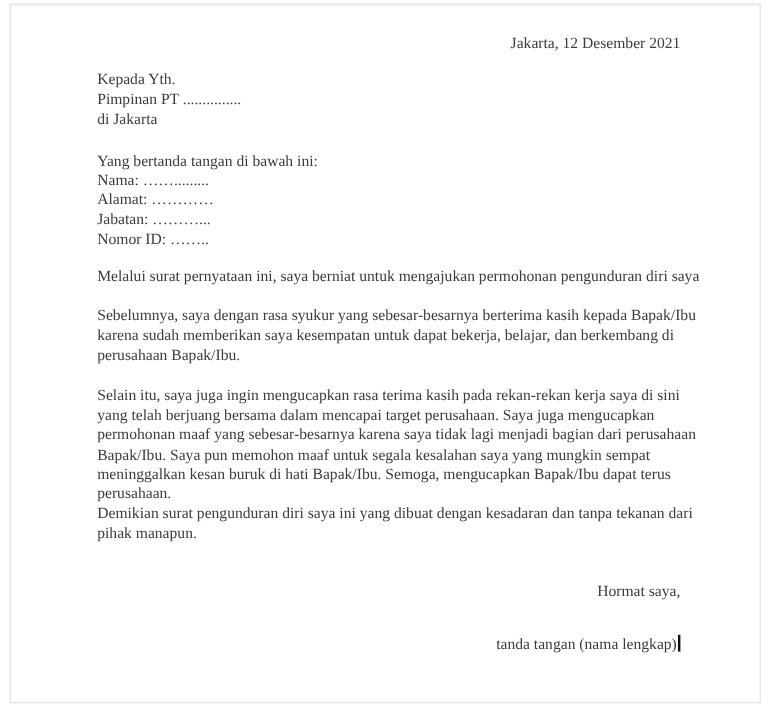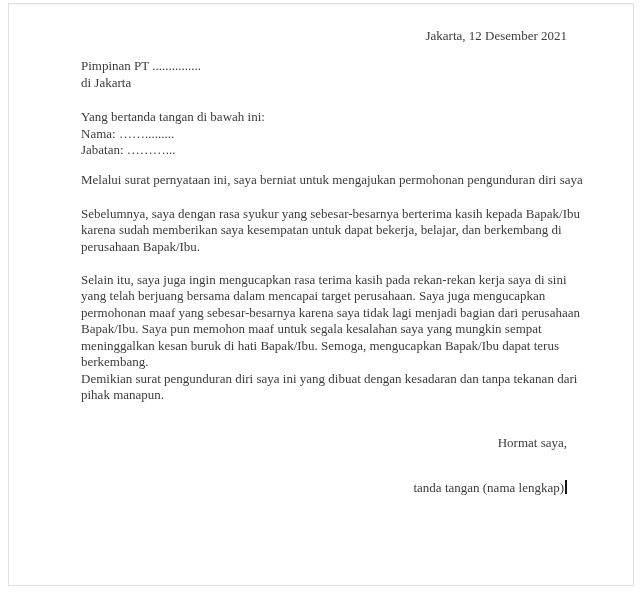--- a/index.html
+++ b/index.html
@@ -39,49 +39,52 @@
 </style>
 </head>
 <body>
 
 <div class="page">
   <div class="content">
 
     <div class="right">Jakarta, 12 Desember 2021</div>
 
     <div class="mt14 lines">
+        <div>Kepada Yth.</div>
         <div>Pimpinan PT ...............</div>
         <div>di Jakarta</div>
       </div>
 
     <div class="mt18">
       <div>Yang bertanda tangan di bawah ini:</div>
       <div class="lines">
           <div>Nama: …….........</div>
+          <div>Alamat: …………</div>
           <div>Jabatan: ………...</div>
+          <div>Nomor ID: ……..</div>
         </div>
     </div>
 
     <div class="mt14 lines">
         <div>Melalui surat pernyataan ini, saya berniat untuk mengajukan permohonan pengunduran diri saya</div>
       </div>
 
     <div class="mt17 lines">
         <div>Sebelumnya, saya dengan rasa syukur yang sebesar-besarnya berterima kasih kepada Bapak/Ibu</div>
         <div>karena sudah memberikan saya kesempatan untuk dapat bekerja, belajar, dan berkembang di</div>
         <div>perusahaan Bapak/Ibu.</div>
       </div>
 
     <div class="mt17 lines">
         <div>Selain itu, saya juga ingin mengucapkan rasa terima kasih pada rekan-rekan kerja saya di sini</div>
         <div>yang telah berjuang bersama dalam mencapai target perusahaan. Saya juga mengucapkan</div>
         <div>permohonan maaf yang sebesar-besarnya karena saya tidak lagi menjadi bagian dari perusahaan</div>
         <div>Bapak/Ibu. Saya pun memohon maaf untuk segala kesalahan saya yang mungkin sempat</div>
         <div>meninggalkan kesan buruk di hati Bapak/Ibu. Semoga, mengucapkan Bapak/Ibu dapat terus</div>
-        <div>berkembang.</div>
+        <div>perusahaan.</div>
       </div>
 
     <div class="lines">
         <div>Demikian surat pengunduran diri saya ini yang dibuat dengan kesadaran dan tanpa tekanan dari</div>
         <div>pihak manapun.</div>
       </div>
 
     <div class="mt16 right">Hormat saya,</div>
 
     <div class="mt50 right">

